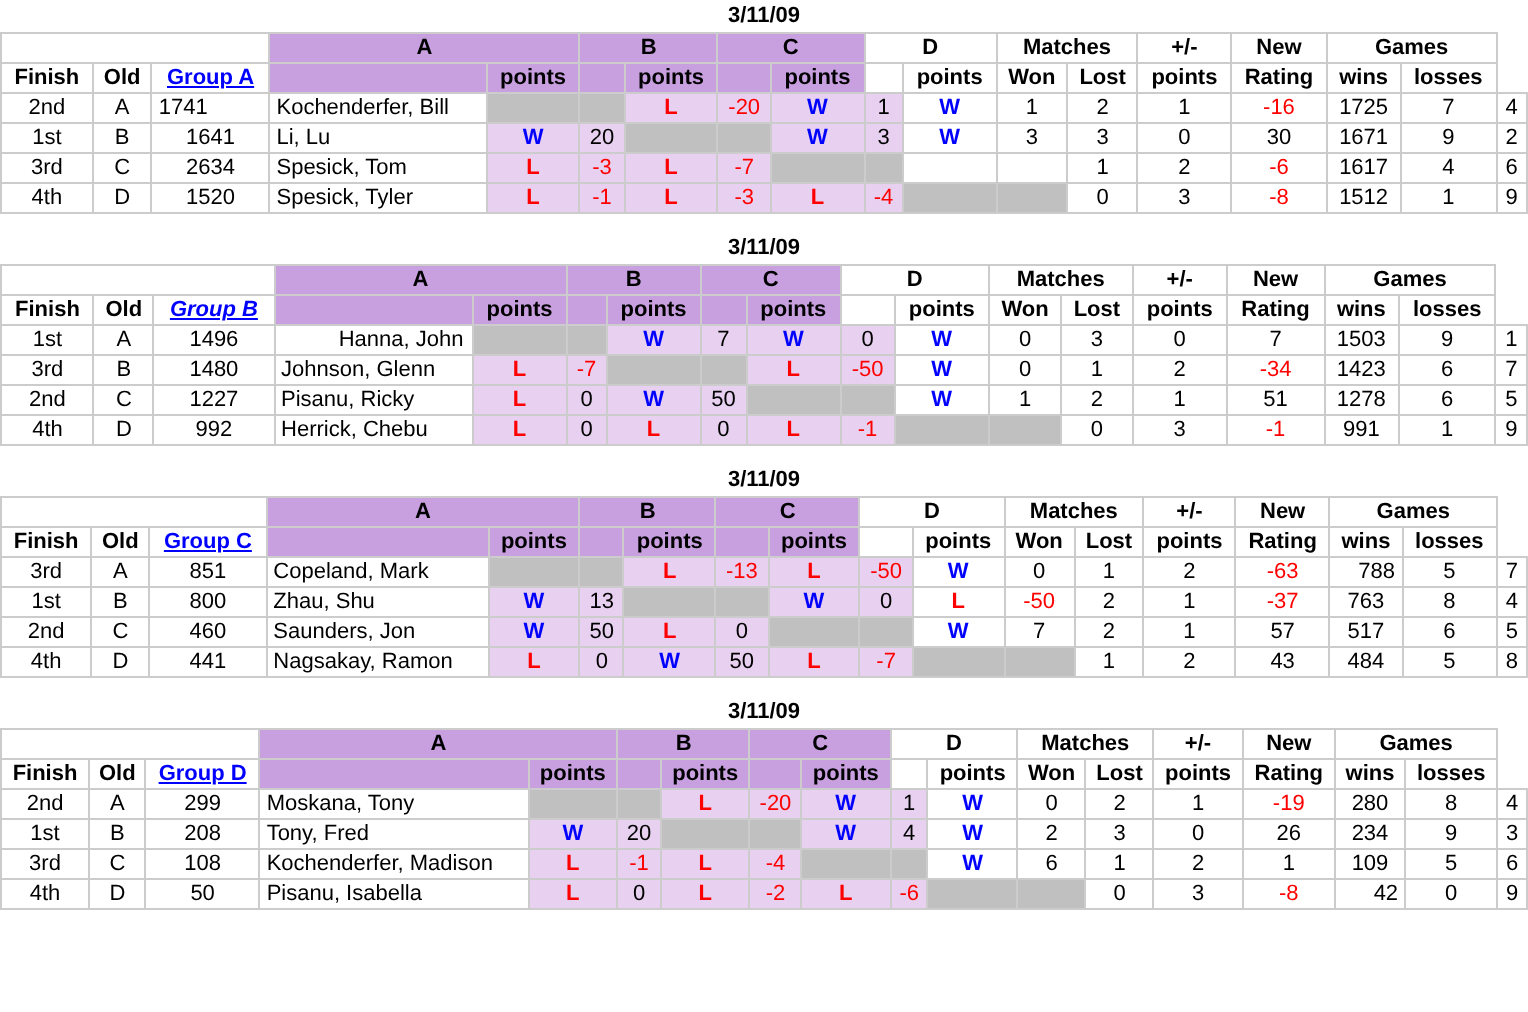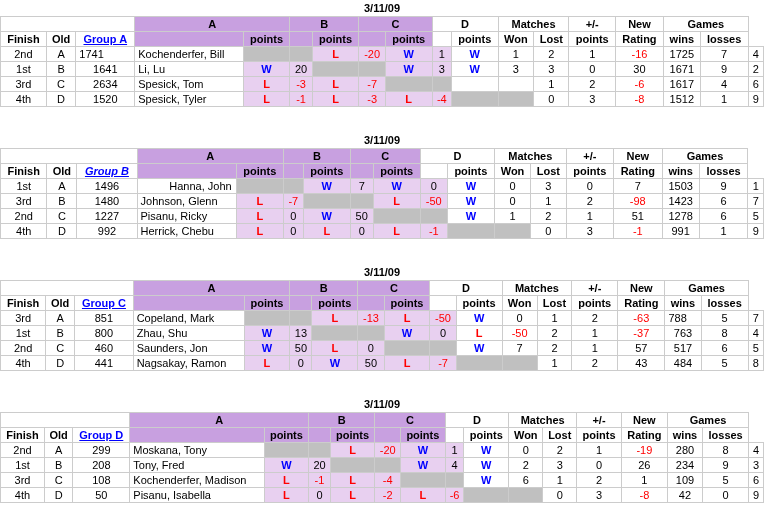--- a/index.html
+++ b/index.html
@@ -3,21 +3,21 @@
   <meta charset="utf-8">
   <style>
     * { box-sizing: border-box; margin: 0; padding: 0; }
     body {
       font-family: Arial, sans-serif;
       font-size: 11px;
       background: #fff;
       width: 764px;
     }
     .section {
-      margin-bottom: 20px;
+      margin-bottom: 4px;
     }
     .section-title {
       text-align: center;
       font-weight: bold;
       font-size: 11px;
       padding: 2px 0;
     }
     table {
       width: 100%;
       border-collapse: collapse;
@@ -217,21 +217,21 @@
             <td style="border: 1px solid rgb(204, 204, 204); padding: 1px 3px; text-align: center; white-space: nowrap; background: rgb(232, 208, 240); color: red; font-weight: bold;">L</td>
             <td style="border: 1px solid rgb(204, 204, 204); padding: 1px 3px; text-align: center; white-space: nowrap; background: rgb(232, 208, 240); color: red;">-7</td>
             <td style="border: 1px solid rgb(204, 204, 204); padding: 1px 3px; text-align: center; white-space: nowrap; background: rgb(192, 192, 192);"></td>
             <td style="border: 1px solid rgb(204, 204, 204); padding: 1px 3px; text-align: center; white-space: nowrap; background: rgb(192, 192, 192);"></td>
             <td style="border: 1px solid rgb(204, 204, 204); padding: 1px 3px; text-align: center; white-space: nowrap; background: rgb(232, 208, 240); color: red; font-weight: bold;">L</td>
             <td style="border: 1px solid rgb(204, 204, 204); padding: 1px 3px; text-align: center; white-space: nowrap; background: rgb(232, 208, 240); color: red;">-50</td>
             <td style="border: 1px solid rgb(204, 204, 204); padding: 1px 3px; text-align: center; white-space: nowrap; color: blue; font-weight: bold;">W</td>
             <td style="border: 1px solid rgb(204, 204, 204); padding: 1px 3px; text-align: center; white-space: nowrap;">0</td>
             <td style="border: 1px solid rgb(204, 204, 204); padding: 1px 3px; text-align: center; white-space: nowrap;">1</td>
             <td style="border: 1px solid rgb(204, 204, 204); padding: 1px 3px; text-align: center; white-space: nowrap;">2</td>
-            <td style="border: 1px solid rgb(204, 204, 204); padding: 1px 3px; text-align: center; white-space: nowrap; color: red;">-98</td>
+            <td style="border: 1px solid rgb(204, 204, 204); padding: 1px 3px; text-align: center; white-space: nowrap; color: red;">-34</td>
             <td style="border: 1px solid rgb(204, 204, 204); padding: 1px 3px; text-align: center; white-space: nowrap;">1423</td>
             <td style="border: 1px solid rgb(204, 204, 204); padding: 1px 3px; text-align: center; white-space: nowrap;">6</td>
             <td style="border: 1px solid rgb(204, 204, 204); padding: 1px 3px; text-align: center; white-space: nowrap;">7</td>
           </tr>
           <tr>
             <td style="border: 1px solid rgb(204, 204, 204); padding: 1px 3px; text-align: center; white-space: nowrap;">2nd</td>
             <td style="border: 1px solid rgb(204, 204, 204); padding: 1px 3px; text-align: center; white-space: nowrap;">C</td>
             <td style="border: 1px solid rgb(204, 204, 204); padding: 1px 3px; text-align: center; white-space: nowrap;">1227</td>
             <td style="border: 1px solid rgb(204, 204, 204); padding: 1px 3px; text-align: left; white-space: nowrap;">Pisanu, Ricky</td>
             <td style="border: 1px solid rgb(204, 204, 204); padding: 1px 3px; text-align: center; white-space: nowrap; background: rgb(232, 208, 240); color: red; font-weight: bold;">L</td>
@@ -318,21 +318,21 @@
             <td style="border: 1px solid rgb(204, 204, 204); padding: 1px 3px; text-align: center; white-space: nowrap; background: rgb(192, 192, 192);"></td>
             <td style="border: 1px solid rgb(204, 204, 204); padding: 1px 3px; text-align: center; white-space: nowrap; background: rgb(232, 208, 240); color: red; font-weight: bold;">L</td>
             <td style="border: 1px solid rgb(204, 204, 204); padding: 1px 3px; text-align: center; white-space: nowrap; background: rgb(232, 208, 240); color: red;">-13</td>
             <td style="border: 1px solid rgb(204, 204, 204); padding: 1px 3px; text-align: center; white-space: nowrap; background: rgb(232, 208, 240); color: red; font-weight: bold;">L</td>
             <td style="border: 1px solid rgb(204, 204, 204); padding: 1px 3px; text-align: center; white-space: nowrap; background: rgb(232, 208, 240); color: red;">-50</td>
             <td style="border: 1px solid rgb(204, 204, 204); padding: 1px 3px; text-align: center; white-space: nowrap; color: blue; font-weight: bold;">W</td>
             <td style="border: 1px solid rgb(204, 204, 204); padding: 1px 3px; text-align: center; white-space: nowrap;">0</td>
             <td style="border: 1px solid rgb(204, 204, 204); padding: 1px 3px; text-align: center; white-space: nowrap;">1</td>
             <td style="border: 1px solid rgb(204, 204, 204); padding: 1px 3px; text-align: center; white-space: nowrap;">2</td>
             <td style="border: 1px solid rgb(204, 204, 204); padding: 1px 3px; text-align: center; white-space: nowrap; color: red;">-63</td>
-            <td style="border: 1px solid rgb(204, 204, 204); padding: 1px 3px; text-align: left; white-space: nowrap;">788</td>
+            <td style="border: 1px solid rgb(204, 204, 204); padding: 1px 3px; text-align: right; white-space: nowrap;">788</td>
             <td style="border: 1px solid rgb(204, 204, 204); padding: 1px 3px; text-align: center; white-space: nowrap;">5</td>
             <td style="border: 1px solid rgb(204, 204, 204); padding: 1px 3px; text-align: center; white-space: nowrap;">7</td>
           </tr>
           <tr>
             <td style="border: 1px solid rgb(204, 204, 204); padding: 1px 3px; text-align: center; white-space: nowrap;">1st</td>
             <td style="border: 1px solid rgb(204, 204, 204); padding: 1px 3px; text-align: center; white-space: nowrap;">B</td>
             <td style="border: 1px solid rgb(204, 204, 204); padding: 1px 3px; text-align: center; white-space: nowrap;">800</td>
             <td style="border: 1px solid rgb(204, 204, 204); padding: 1px 3px; text-align: left; white-space: nowrap;">Zhau, Shu</td>
             <td style="border: 1px solid rgb(204, 204, 204); padding: 1px 3px; text-align: center; white-space: nowrap; background: rgb(232, 208, 240); color: blue; font-weight: bold;">W</td>
             <td style="border: 1px solid rgb(204, 204, 204); padding: 1px 3px; text-align: center; white-space: nowrap; background: rgb(232, 208, 240);">13</td>
@@ -498,20 +498,20 @@
             <td style="border: 1px solid rgb(204, 204, 204); padding: 1px 3px; text-align: center; white-space: nowrap; background: rgb(232, 208, 240);">0</td>
             <td style="border: 1px solid rgb(204, 204, 204); padding: 1px 3px; text-align: center; white-space: nowrap; background: rgb(232, 208, 240); color: red; font-weight: bold;">L</td>
             <td style="border: 1px solid rgb(204, 204, 204); padding: 1px 3px; text-align: center; white-space: nowrap; background: rgb(232, 208, 240); color: red;">-2</td>
             <td style="border: 1px solid rgb(204, 204, 204); padding: 1px 3px; text-align: center; white-space: nowrap; background: rgb(232, 208, 240); color: red; font-weight: bold;">L</td>
             <td style="border: 1px solid rgb(204, 204, 204); padding: 1px 3px; text-align: center; white-space: nowrap; background: rgb(232, 208, 240); color: red;">-6</td>
             <td style="border: 1px solid rgb(204, 204, 204); padding: 1px 3px; text-align: center; white-space: nowrap; background: rgb(192, 192, 192);"></td>
             <td style="border: 1px solid rgb(204, 204, 204); padding: 1px 3px; text-align: center; white-space: nowrap; background: rgb(192, 192, 192);"></td>
             <td style="border: 1px solid rgb(204, 204, 204); padding: 1px 3px; text-align: center; white-space: nowrap;">0</td>
             <td style="border: 1px solid rgb(204, 204, 204); padding: 1px 3px; text-align: center; white-space: nowrap;">3</td>
             <td style="border: 1px solid rgb(204, 204, 204); padding: 1px 3px; text-align: center; white-space: nowrap; color: red;">-8</td>
-            <td style="border: 1px solid rgb(204, 204, 204); padding: 1px 3px; text-align: center; white-space: nowrap;">42</td>
+            <td style="border: 1px solid rgb(204, 204, 204); padding: 1px 3px; text-align: right; white-space: nowrap;">42</td>
             <td style="border: 1px solid rgb(204, 204, 204); padding: 1px 3px; text-align: center; white-space: nowrap;">0</td>
             <td style="border: 1px solid rgb(204, 204, 204); padding: 1px 3px; text-align: center; white-space: nowrap;">9</td>
           </tr>
         </tbody>
       </table>
     </div>
   </div>
 
 </body></html>

